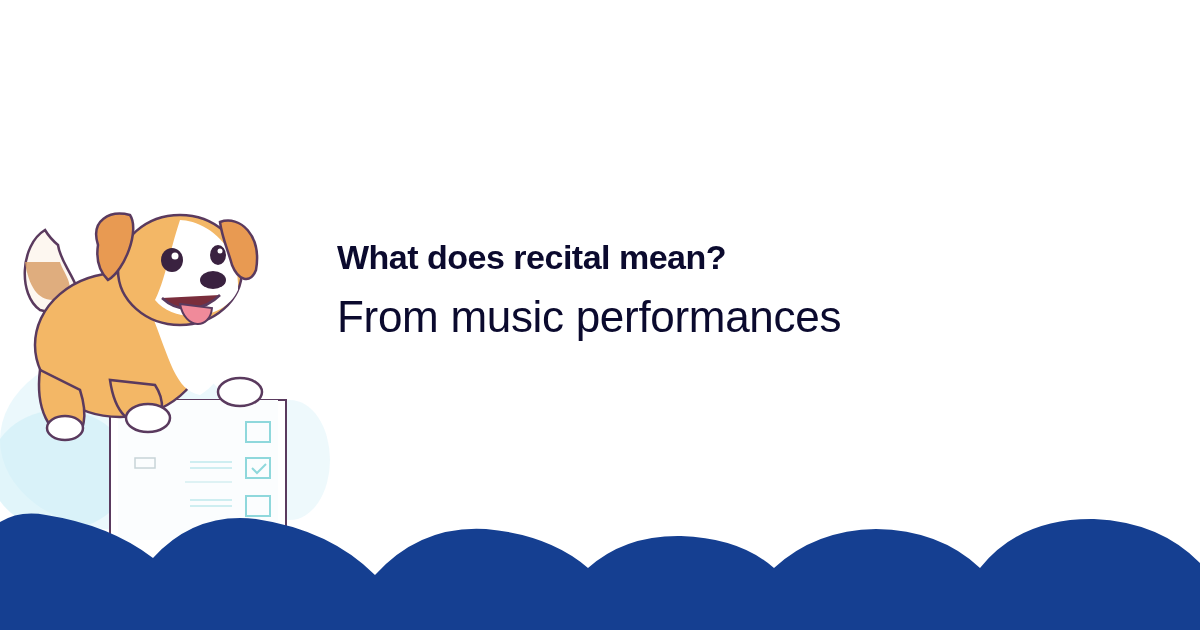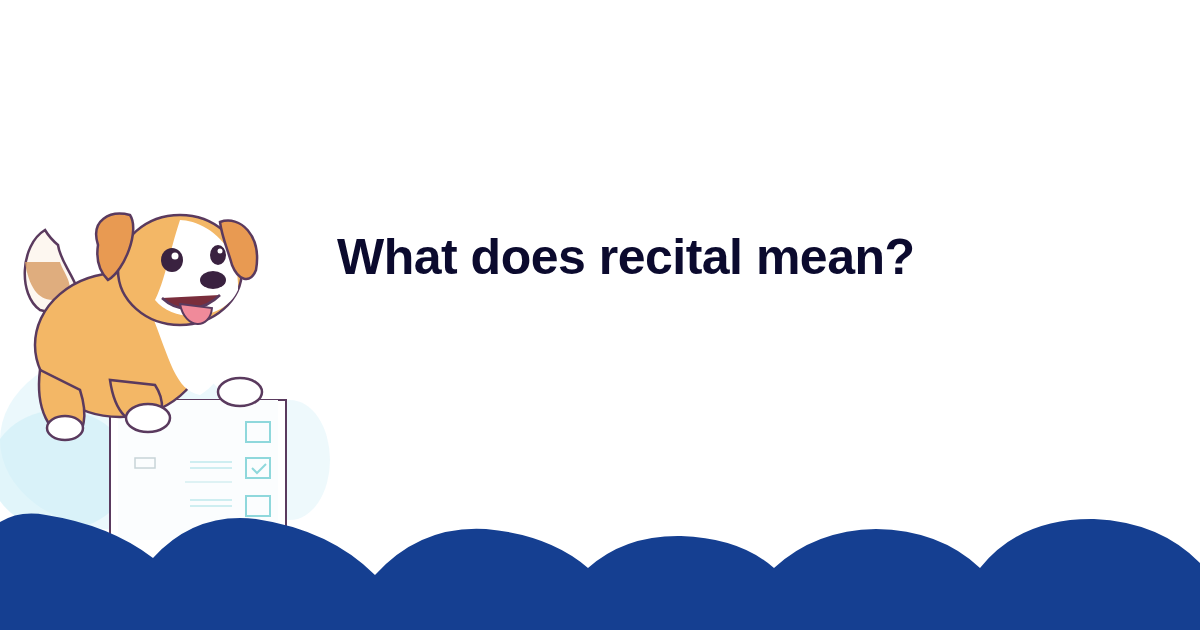--- a/index.html
+++ b/index.html
@@ -8,21 +8,21 @@
       background: #ffffff; position: relative;
       font-family: "Liberation Sans", "DejaVu Sans", sans-serif;
     }
     .illustration {
       position: absolute; left: 0; top: 200px; width: 340px; height: 340px;
     }
     .text-block {
       position: absolute; left: 337px; top: 224px; color: #0b0a2e;
     }
     .title {
-      font-size: 50px; font-weight: 700; line-height: 66px; margin: 0;
+      font-size: 34px; font-weight: 700; line-height: 66px; margin: 0;
       letter-spacing: -0.5px;
     }
     .subtitle {
       font-size: 44px; font-weight: 400; line-height: 53px; margin: 0;
       letter-spacing: -0.3px;
     }
     .wave {
       position: absolute; left: 0; top: 500px; width: 1200px; height: 130px;
     }
   </style>
@@ -77,20 +77,21 @@
 
     <ellipse cx="213" cy="80" rx="13" ry="9" fill="#3a2240"></ellipse>
 
     <path d="M162 98 C180 115 205 110 220 95" fill="#7a2e3c" stroke="#5a3a5e" stroke-width="2.5"></path>
     <path d="M180 104 C185 130 210 130 212 108 Z" fill="#f08a9a" stroke="#5a3a5e" stroke-width="2"></path>
   </svg>
 </div>
 
 <div class="text-block">
   <h1 class="title">What does recital mean?</h1>
+  <p class="subtitle">From music performances</p>
 </div>
 
 <div class="wave">
   <svg width="1200" height="130" viewBox="0 0 1200 130" preserveAspectRatio="none">
     <path d="M0 22
          Q 20 10 46 15
          Q 110 25 153 58
          Q 195 12 256 19
          Q 330 30 375 75
          Q 420 25 486 29

